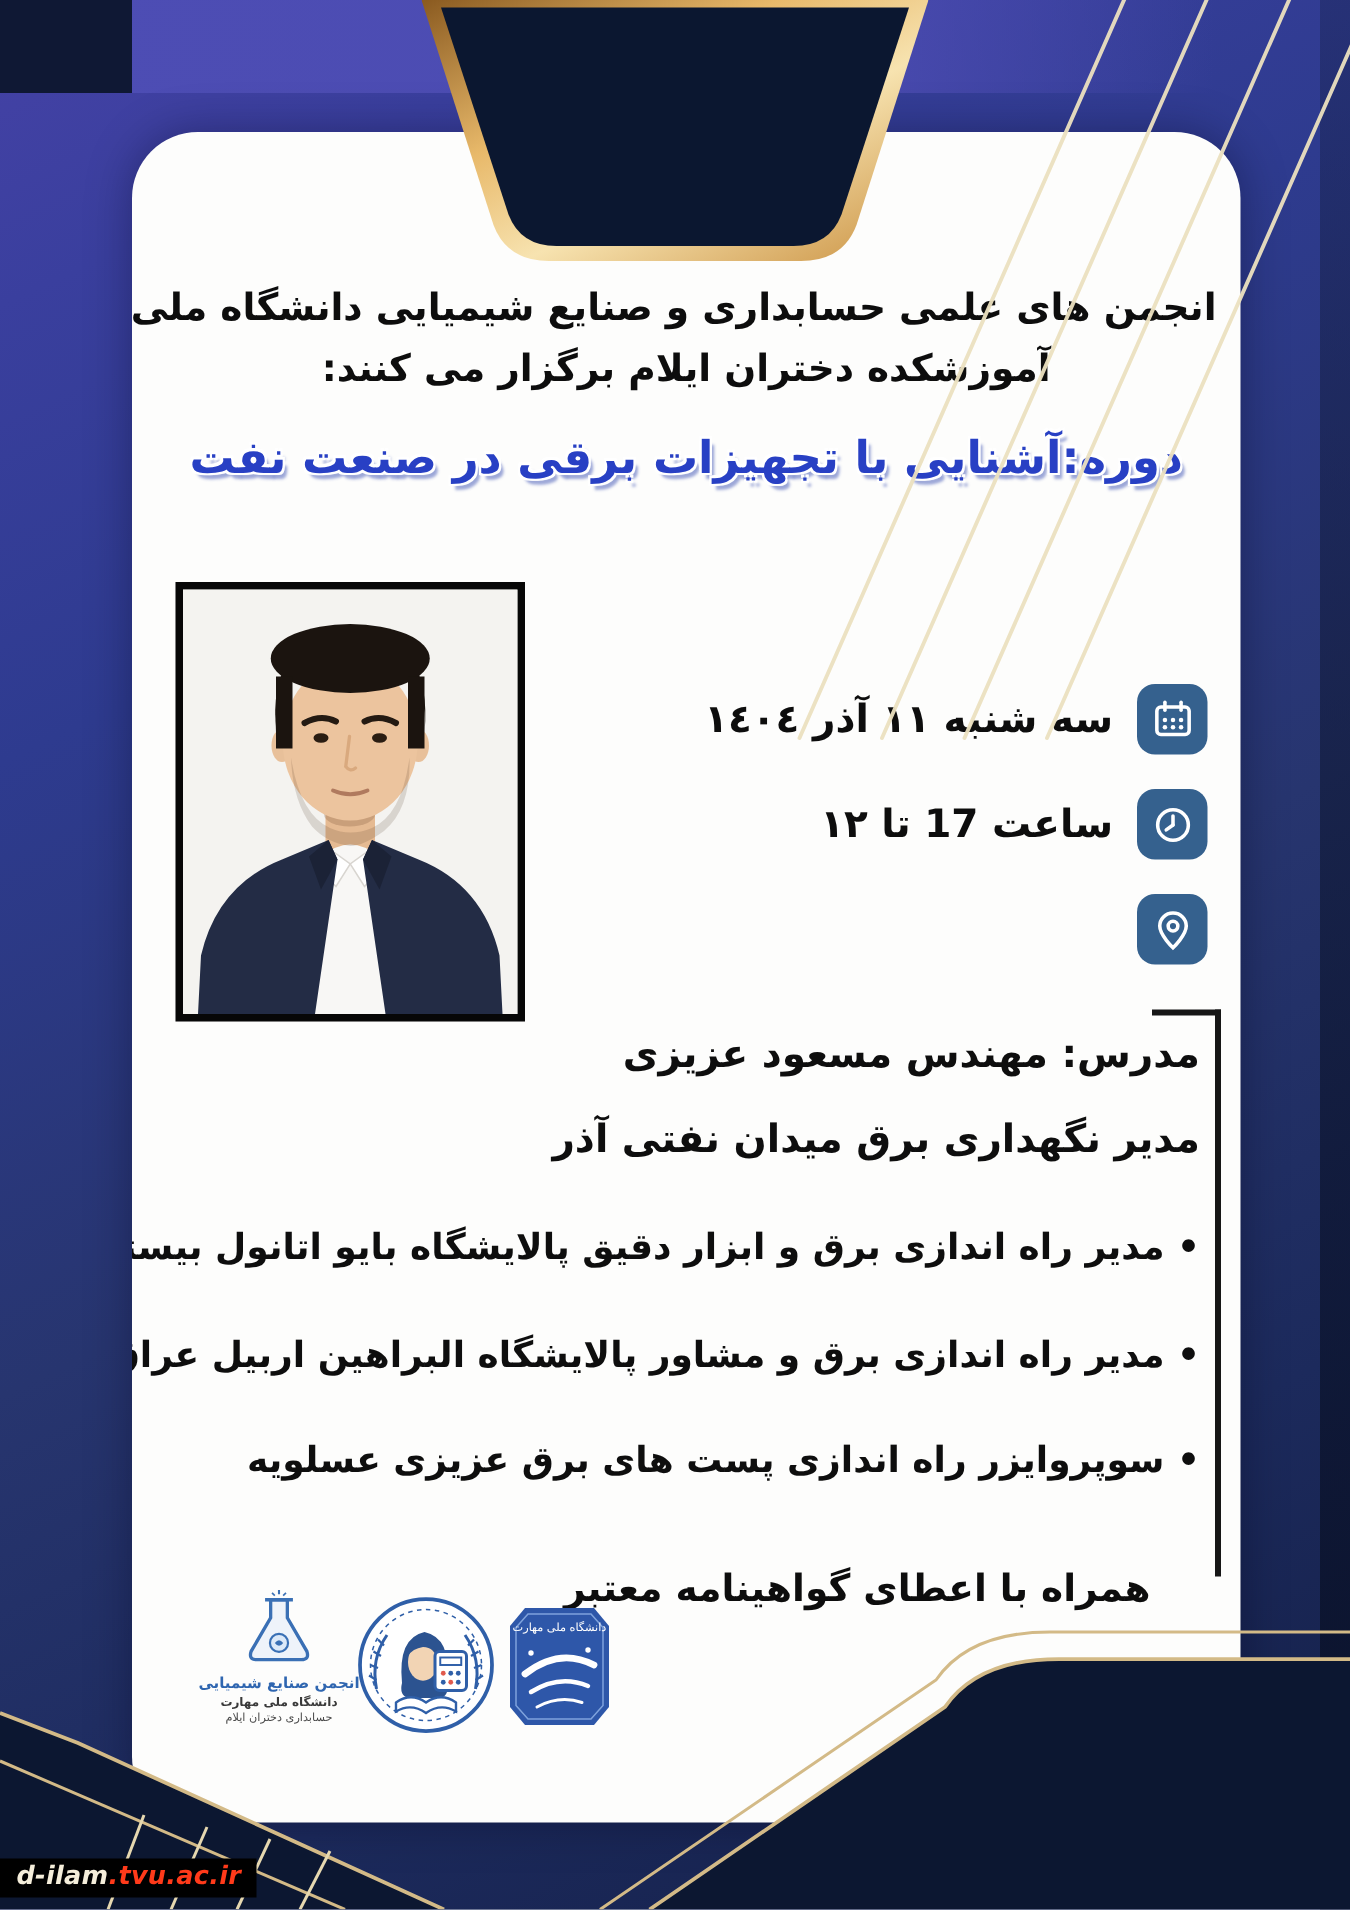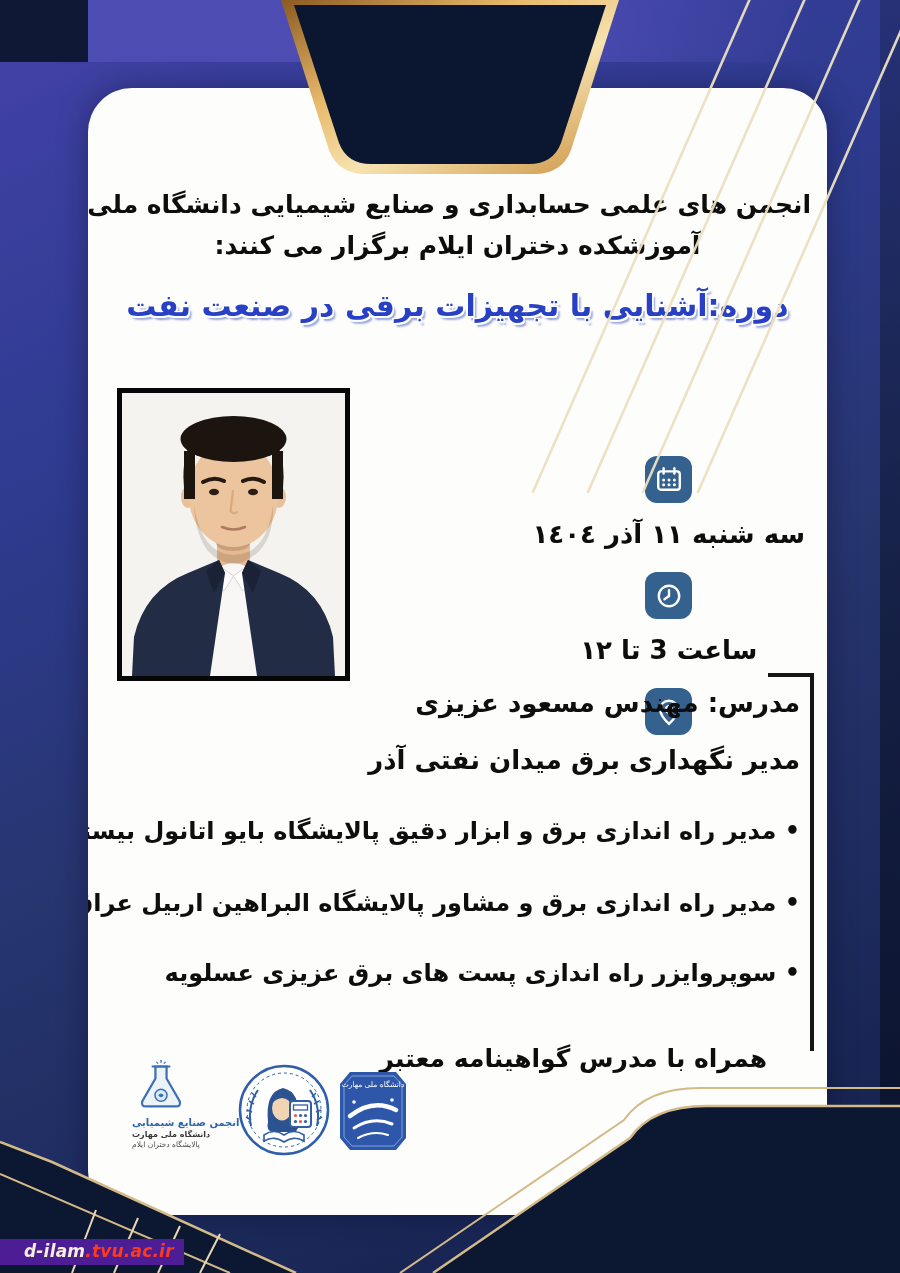--- a/index.html
+++ b/index.html
@@ -19,42 +19,42 @@
         border-radius:44px;box-shadow:0 0 30px rgba(0,0,25,.35);overflow:hidden;z-index:2;}
   .hdr{top:96px;left:16px;right:16px;text-align:center;font-weight:bold;
        font-size:25px;line-height:41px;color:#0d0d0d;direction:rtl;white-space:nowrap;}
   .course-title{top:200px;left:0;width:100%;text-align:center;font-weight:bold;
        font-size:30px;color:#2840c4;direction:rtl;white-space:nowrap;
        text-shadow:-1.5px -1.5px 0 #fff,1.5px -1.5px 0 #fff,-1.5px 1.5px 0 #fff,
                    1.5px 1.5px 0 #fff,3px 4px 2px rgba(35,60,170,.45);}
   .photo{left:29px;top:300px;width:223px;height:283px;border:5px solid #070707;
          background:#f3f2ef;box-sizing:content-box;}
   .details{right:22px;top:368px;display:flex;flex-direction:column;gap:23px;direction:rtl;}
-  .drow{display:flex;align-items:center;gap:16px;direction:rtl;flex-direction:column;}
+  .drow{display:flex;align-items:center;gap:16px;direction:rtl;}
   .dicon{width:47px;height:47px;border-radius:12px;background:#35618e;flex:0 0 auto;
          display:flex;align-items:center;justify-content:center;}
   .dtext{font-size:26px;font-weight:bold;color:#0d0d0d;white-space:nowrap;}
   .iline{right:27px;font-weight:bold;color:#0e0e0e;direction:rtl;white-space:nowrap;}
   .big{font-size:26px;}  .small{font-size:24px;}
   .bracket-v{left:722px;top:585px;width:4px;height:378px;background:#161616;}
   .bracket-h{left:680px;top:585px;width:46px;height:4px;background:#161616;}
   .cert{right:60px;top:956px;font-size:25px;font-weight:bold;color:#0d0d0d;
         direction:rtl;white-space:nowrap;}
   
-  .chem{left:44px;top:972px;width:108px;text-align:left;}
+  .chem{left:44px;top:972px;width:108px;text-align:center;}
   .chem .t1{font-size:10px;font-weight:bold;color:#2f66b0;line-height:13px;}
   .chem .t2{font-size:8px;font-weight:bold;color:#3a3a3a;line-height:11px;}
   .chem .t3{font-size:7.5px;color:#4a4a4a;line-height:10px;}
   .circle-logo{left:150px;top:976px;width:92px;height:92px;}
   .badge-logo{left:252px;top:984px;width:66px;height:78px;}
   
   .trap{left:281px;top:0;width:338px;height:180px;z-index:3;}
   .diag{left:0;top:0;width:900px;height:1273px;z-index:4;pointer-events:none;}
   .bottom{left:0;top:0;width:900px;height:1273px;z-index:5;pointer-events:none;}
-  .watermark{left:0;top:1239px;z-index:6;background:#4c1d95;padding:2px 10px 4px 24px;
+  .watermark{left:0;top:1239px;z-index:6;background:#000000;padding:2px 10px 4px 11px;
        font-style:italic;font-weight:bold;font-size:17px;letter-spacing:.2px;}
   .wm-site{color:#f5eedb;} .wm-domain{color:#ff3a1a;}
 </style>
 </head>
 <body>
 
 <div class="abs bg"></div>
 <div class="abs top-band"></div>
 <div class="abs top-left-block"></div>
 <div class="abs right-strip"></div>
@@ -121,56 +121,56 @@
       <div class="dtext">سه شنبه ١١ آذر ١٤٠٤</div>
     </div>
     <div class="drow">
       <div class="dicon">
         <svg width="28" height="28" viewBox="0 0 26 26">
           <circle cx="13" cy="13" r="9.5" fill="none" stroke="#fff" stroke-width="2.2"></circle>
           <line x1="13" y1="13" x2="13" y2="7.5" stroke="#fff" stroke-width="2.2" stroke-linecap="round"></line>
           <line x1="13" y1="13" x2="8.8" y2="16" stroke="#fff" stroke-width="2.2" stroke-linecap="round"></line>
         </svg>
       </div>
-      <div class="dtext">ساعت 3 تا ١٢</div>
+      <div class="dtext">ساعت 17 تا ١٢</div>
     </div>
     <div class="drow">
       <div class="dicon">
         <svg width="28" height="28" viewBox="0 0 26 26">
           <path d="M13 2.5 C8.2 2.5 4.8 6.2 4.8 10.6 C4.8 16.2 13 24 13 24 C13 24 21.2 16.2 21.2 10.6 C21.2 6.2 17.8 2.5 13 2.5 Z" fill="none" stroke="#fff" stroke-width="2.2"></path>
           <circle cx="13" cy="10.6" r="3" fill="none" stroke="#fff" stroke-width="2.2"></circle>
         </svg>
       </div>
     </div>
   </div>
 
   <div class="abs iline big" style="top:600px;">مدرس: مهندس مسعود عزیزی</div>
   <div class="abs iline big" style="top:657px;">مدیر نگهداری برق میدان نفتی آذر</div>
   <div class="abs iline small" style="top:729px;">• مدیر راه اندازی برق و ابزار دقیق پالایشگاه بایو اتانول بیستون</div>
   <div class="abs iline small" style="top:801px;">• مدیر راه اندازی برق و مشاور پالایشگاه البراهین اربیل عراق</div>
   <div class="abs iline small" style="top:871px;">• سوپروایزر راه اندازی پست های برق عزیزی عسلویه</div>
 
   <div class="abs bracket-v"></div>
   <div class="abs bracket-h"></div>
 
-  <div class="abs cert">همراه با مدرس گواهینامه معتبر</div>
+  <div class="abs cert">همراه با اعطای گواهینامه معتبر</div>
 
   <div class="abs chem">
     <svg width="58" height="52" viewBox="0 0 60 56">
       <line x1="30" y1="0" x2="30" y2="3" stroke="#3a70b5" stroke-width="1.5"></line>
       <line x1="25" y1="2" x2="27" y2="4" stroke="#3a70b5" stroke-width="1.2"></line>
       <line x1="35" y1="2" x2="33" y2="4" stroke="#3a70b5" stroke-width="1.2"></line>
       <path d="M 24 7 L 24 20 L 10 44 Q 8 50 14 50 L 46 50 Q 52 50 50 44 L 36 20 L 36 7 Z" fill="#eef3fa" stroke="#3a70b5" stroke-width="2.4"></path>
       <line x1="20" y1="7" x2="40" y2="7" stroke="#3a70b5" stroke-width="2.4"></line>
       <circle cx="30" cy="38" r="6.5" fill="#dce9f8" stroke="#3a70b5" stroke-width="1.6"></circle>
       <path d="M 27 38 Q 30 34 33 38 Q 30 42 27 38 Z" fill="#3a70b5"></path>
     </svg>
     <div class="t1">انجمن صنایع شیمیایی</div>
     <div class="t2">دانشگاه ملی مهارت</div>
-    <div class="t3">پالایشگاه دختران ایلام</div>
+    <div class="t3">حسابداری دختران ایلام</div>
   </div>
 
   <div class="abs circle-logo">
     <svg width="92" height="92" viewBox="0 0 92 92">
       <circle cx="46" cy="46" r="44" fill="#ffffff" stroke="#2f5fa8" stroke-width="2.5"></circle>
       <circle cx="46" cy="46" r="37" fill="none" stroke="#2f5fa8" stroke-width="1" stroke-dasharray="3 3"></circle>
       <path d="M 13 62 Q 9 42 20 26" stroke="#2f5fa8" stroke-width="2" fill="none"></path>
       <path d="M 79 62 Q 83 42 72 26" stroke="#2f5fa8" stroke-width="2" fill="none"></path>
       <path d="M 13 56 L 8 53 M 14 48 L 9 46 M 16 40 L 11 37 M 18 33 L 14 29" stroke="#2f5fa8" stroke-width="1.5"></path>
       <path d="M 79 56 L 84 53 M 78 48 L 83 46 M 76 40 L 81 37 M 74 33 L 78 29" stroke="#2f5fa8" stroke-width="1.5"></path>

